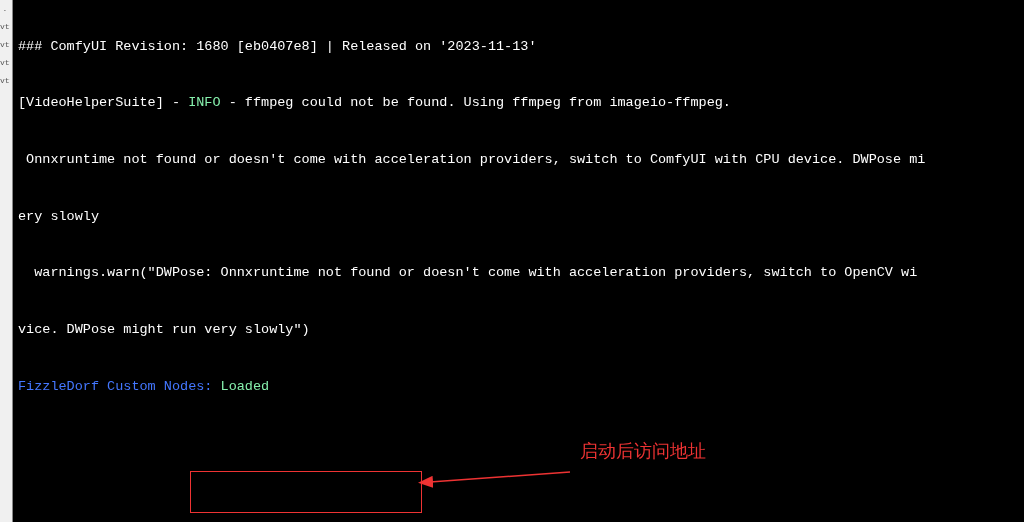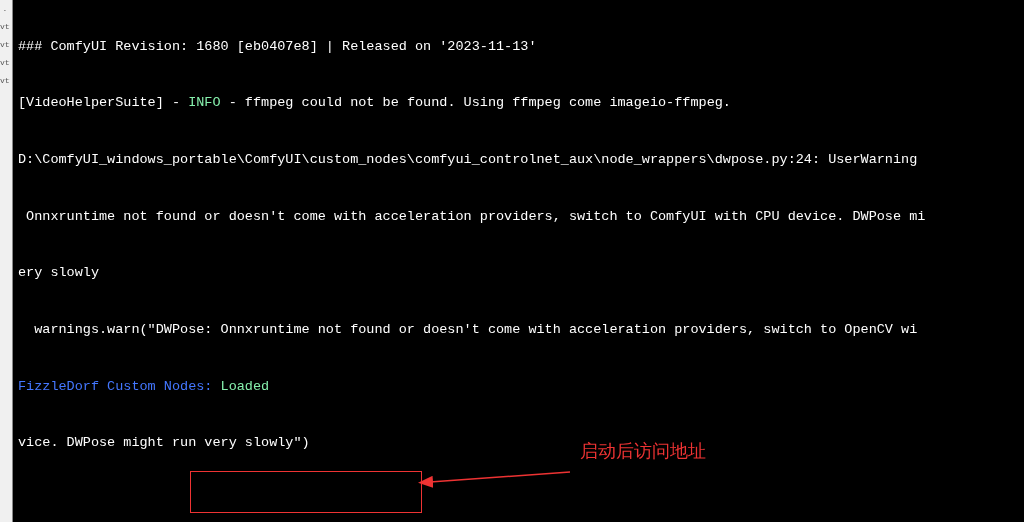--- a/index.html
+++ b/index.html
@@ -82,27 +82,26 @@
 <div class="sidebar">
   <div class="sidebar-item">.</div>
   <div class="sidebar-item">vty</div>
   <div class="sidebar-item">vty</div>
   <div class="sidebar-item">vty</div>
   <div class="sidebar-item">vty</div>
 </div>
 
 <div class="terminal">
   <div class="line nowrap">### ComfyUI Revision: 1680 [eb0407e8] | Released on '2023-11-13'</div>
-  <div class="line nowrap"><span>[VideoHelperSuite] - </span><span class="green">INFO</span><span> - ffmpeg could not be found. Using ffmpeg come imageio-ffmpeg.</span></div>
-  <div class="line nowrap">D:\ComfyUI_windows_portable\ComfyUI\custom_nodes\comfyui_controlnet_aux\node_wrappers\dwpose.py:24: UserWarning</div>
+  <div class="line nowrap"><span>[VideoHelperSuite] - </span><span class="green">INFO</span><span> - ffmpeg could not be found. Using ffmpeg from imageio-ffmpeg.</span></div>
   <div class="line nowrap"> Onnxruntime not found or doesn't come with acceleration providers, switch to ComfyUI with CPU device. DWPose mi</div>
   <div class="line nowrap">ery slowly</div>
   <div class="line nowrap">  warnings.warn("DWPose: Onnxruntime not found or doesn't come with acceleration providers, switch to OpenCV wi</div>
+  <div class="line nowrap">vice. DWPose might run very slowly")</div>
   <div class="line nowrap"><span class="blue">FizzleDorf Custom Nodes:</span><span class="green"> Loaded</span></div>
-  <div class="line nowrap">vice. DWPose might run very slowly")</div>
   
   
   
   
   
   
   
   
   
   

